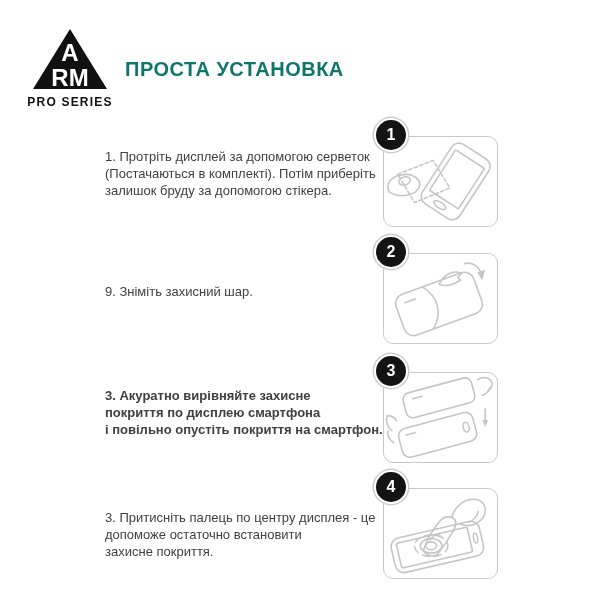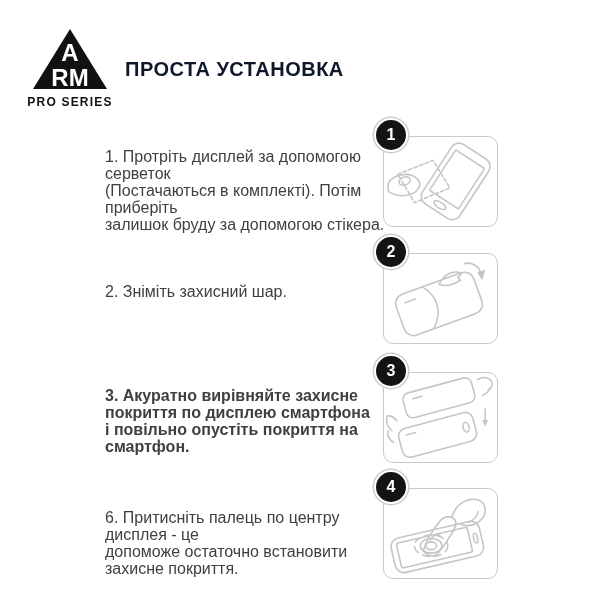--- a/index.html
+++ b/index.html
@@ -3,24 +3,24 @@
 <meta charset="utf-8">
 <style>
   * { margin:0; padding:0; box-sizing:border-box; }
   html,body { background:#ffffff; }
   body { font-family:"Liberation Sans", sans-serif; }
   .page { position:relative; width:600px; height:600px; background:#ffffff; overflow:hidden; }
 
   
   .logo { position:absolute; left:28px; top:26px; width:84px; height:86px; }
   .page-title { position:absolute; left:125px; top:58px; font-size:20px; font-weight:700;
-                letter-spacing:0.5px; color:#0f172a; }
+                letter-spacing:0.5px; color:#0f766e; }
 
   
-  .step-text { position:absolute; left:105px; width:292px; font-size:16px; line-height:17px;
+  .step-text { position:absolute; left:105px; width:292px; font-size:13px; line-height:17px;
                color:#404040; white-space:pre-line; }
   .step1 .step-text { top:148px; }
   .step2 .step-text { top:283px; }
   .step3 .step-text { top:387px;font-weight:bold; }
   .step4 .step-text { top:509px; }
 
   
   .card { position:absolute; left:383px; width:115px; height:91px;
           border:1.6px solid #c9c9c9; border-radius:10px; background:#ffffff; }
   .step1 .card { top:136px; }
@@ -72,21 +72,21 @@
         <path class="ln" d="M5,55 Q1,44 13,39 Q27,34 35,43 Q39,49 32,55 Q19,63 5,55 Z"></path>
         <ellipse class="ln" cx="21" cy="44" rx="6" ry="4" transform="rotate(-18 21 44)"></ellipse>
       </svg>
     </div>
     <div class="badge">
       <span>1</span>
     </div>
   </section>
 
   <section class="step2">
-    <p class="step-text">2. Зніміть захисний шар.</p>
+    <p class="step-text">9. Зніміть захисний шар.</p>
     <div class="card">
       <svg viewBox="0 0 115 89">
         <g class="ln" transform="rotate(-20 56 50)">
           <rect x="14" y="28" width="84" height="44" rx="10"></rect>
           <line x1="24" y1="37" x2="35" y2="37"></line>
           <path d="M42,72 C 56,60 58,43 46,28"></path>
         </g>
         <path class="ln" d="M56,30 C 61,20 70,15 79,19 L75,23 L78,26 L72,29 Q63,33 56,30 Z"></path>
         <path class="ln" d="M82,9 C 90,7 97,12 99,20"></path>
         <path class="fillgray" d="M95,18 L100,26 L103,15 Z"></path>
@@ -117,21 +117,21 @@
         <path class="ln" d="M95,6 Q103,1 109,7 Q112,13 106,17"></path>
         <path class="ln" d="M100,22 Q106,20 108,14"></path>
       </svg>
     </div>
     <div class="badge">
       <span>3</span>
     </div>
   </section>
 
   <section class="step4">
-    <p class="step-text">6. Притисніть палець по центру дисплея - це
+    <p class="step-text">3. Притисніть палець по центру дисплея - це
 допоможе остаточно встановити
 захисне покриття.</p>
     <div class="card">
       <svg viewBox="0 0 115 89">
         <g class="ln" transform="rotate(-13 55 57)">
           <rect x="8" y="40" width="92" height="36" rx="9"></rect>
           <rect x="14" y="45" width="74" height="26" rx="2"></rect>
           <ellipse cx="94" cy="58" rx="2" ry="5"></ellipse>
         </g>
         <ellipse class="ln" cx="48" cy="57" rx="17" ry="11" stroke-dasharray="7 5"></ellipse>

